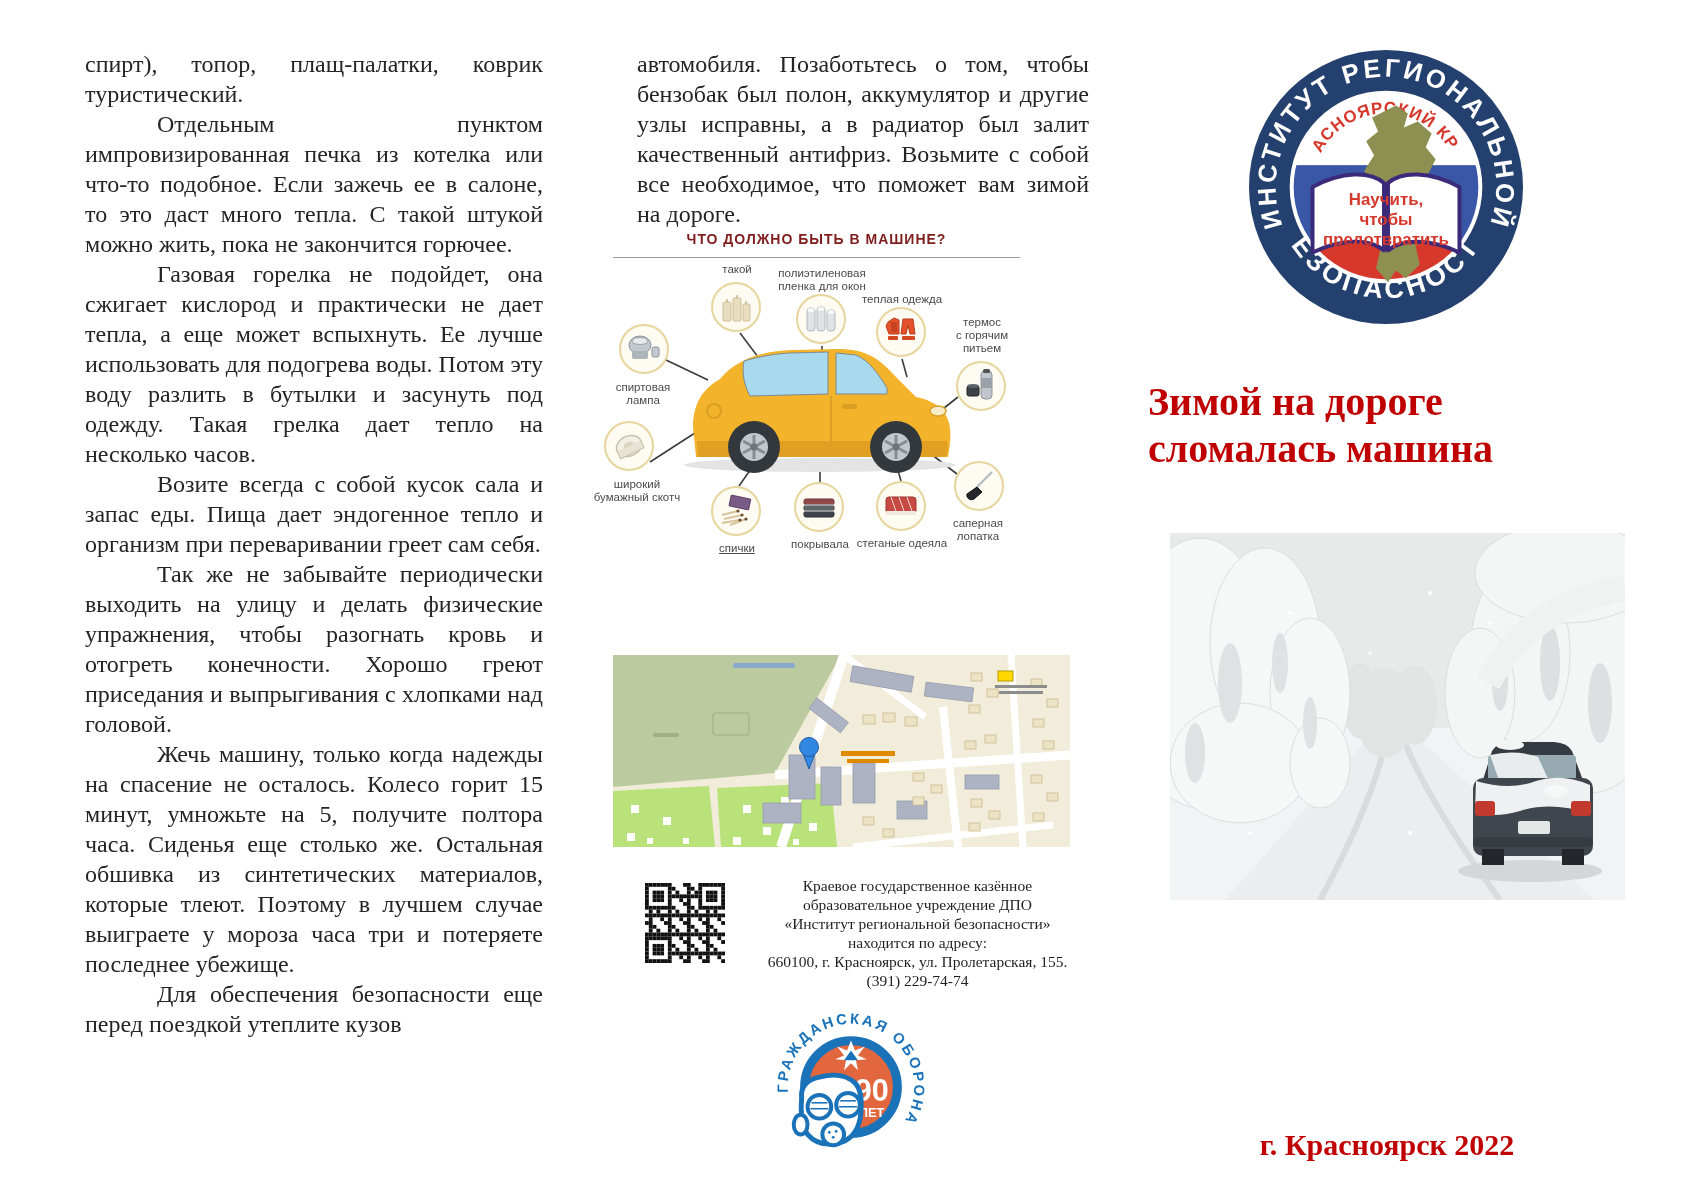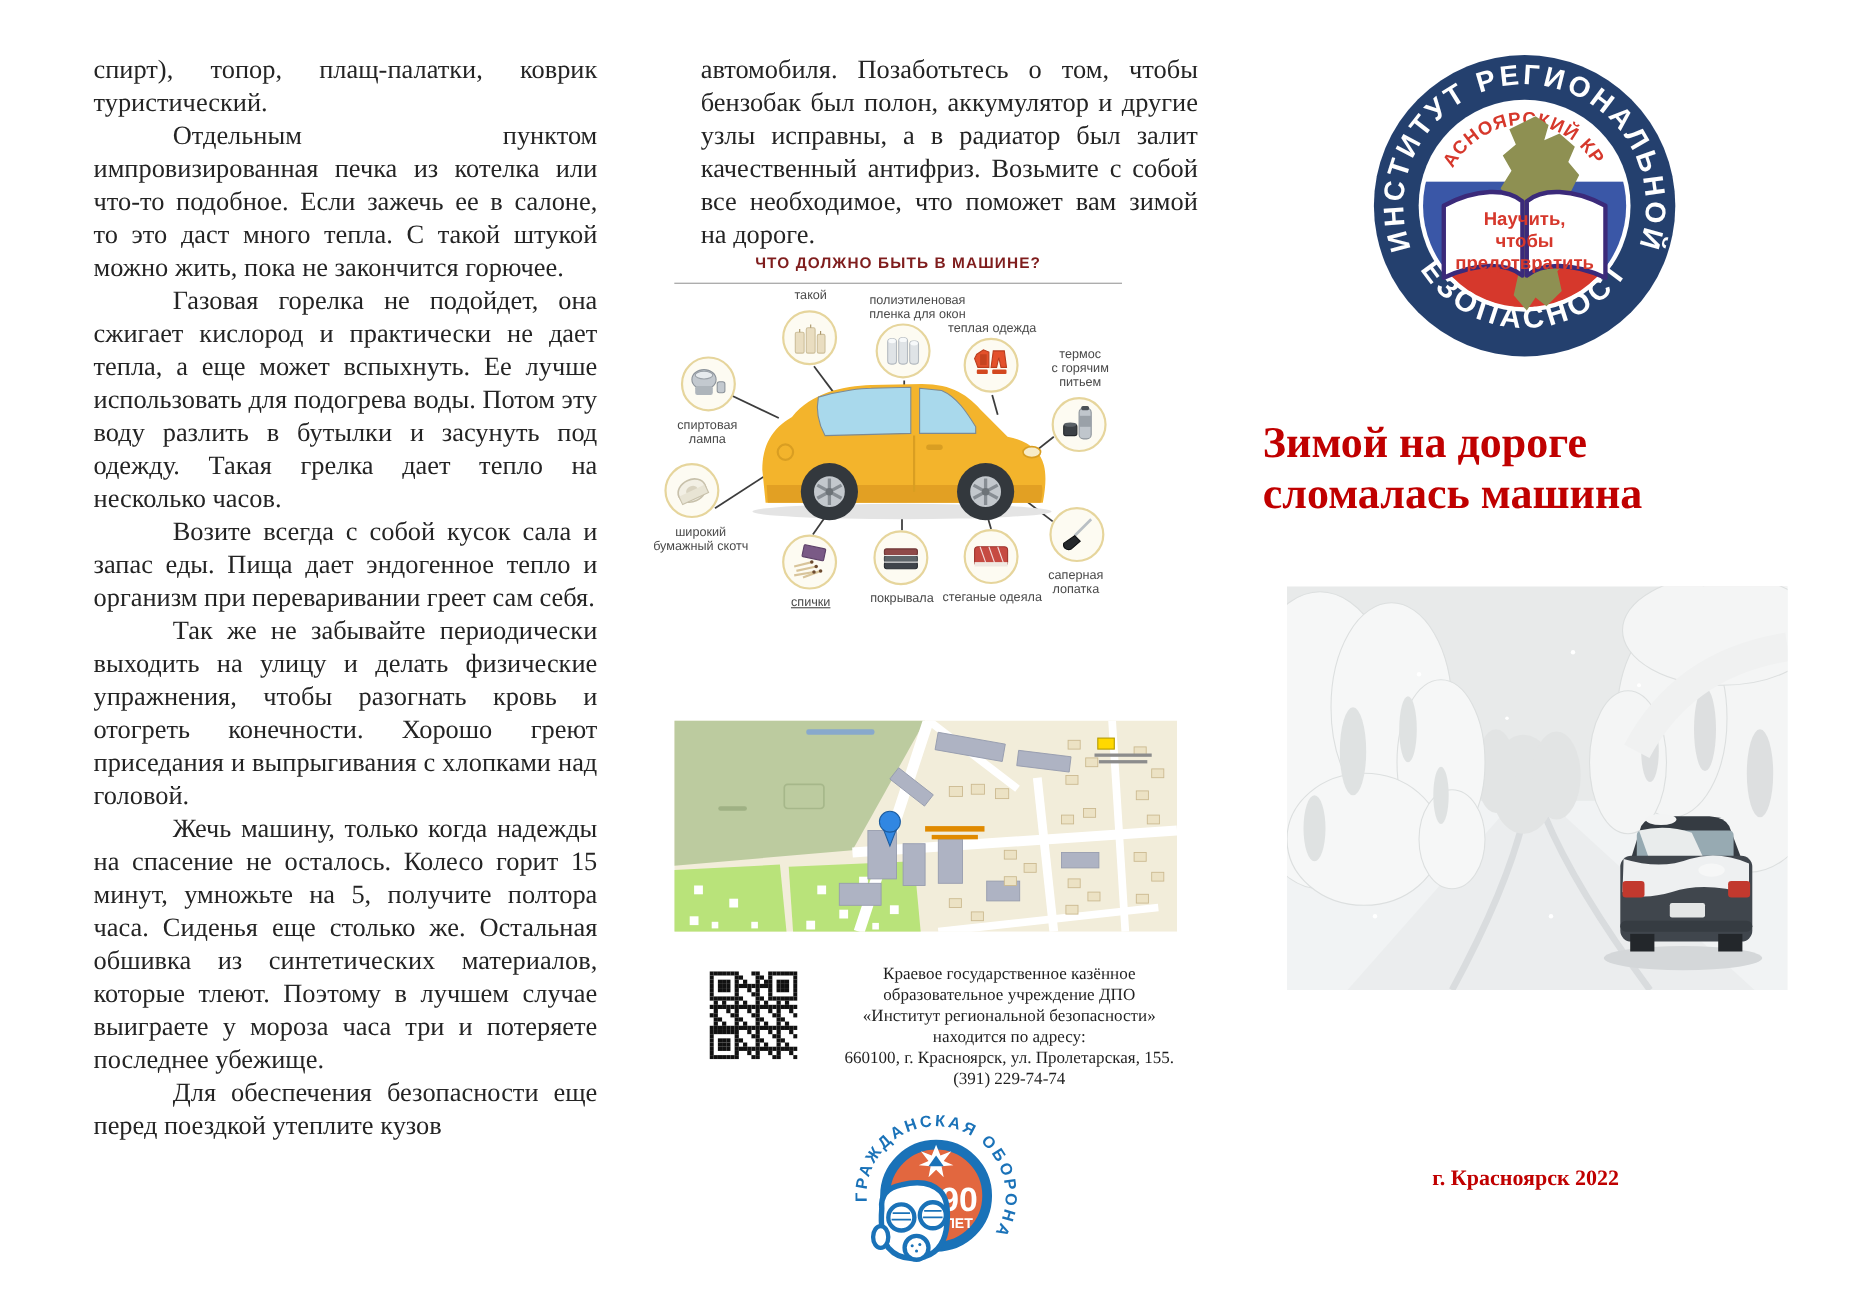--- a/index.html
+++ b/index.html
@@ -40,22 +40,22 @@
     position:absolute;left:745px;top:876px;width:345px;text-align:center;
     font-size:15.5px;line-height:19px;color:#1f1f1f;
   }
   .qr-box{position:absolute;left:645px;top:883px;width:80px;height:80px;}
   
   .title{
     position:absolute;left:1148px;top:378px;width:478px;
     color:#c00000;font-weight:bold;font-size:40px;line-height:47px;
   }
   .footer-line{
-    position:absolute;left:1148px;top:1060px;width:478px;text-align:center;
-    color:#c00000;font-weight:bold;font-size:20px;
+    position:absolute;left:1148px;top:1128px;width:478px;text-align:center;
+    color:#c00000;font-weight:bold;font-size:30px;
   }
   svg{display:block;}
   .svgtext-sans{font-family:"Liberation Sans",sans-serif;}
 </style>
 </head>
 <body>
 
 <div class="abs" style="left:0;top:0;width:1683px;height:1190px;">
 
   <div class="textcol" style="left:85px;top:49px;width:458px;">
@@ -231,21 +231,21 @@
         </svg>
     </div>
     <div class="bubble" style="left:364px;top:206px;">
       <svg width="36" height="36" viewBox="0 0 36 36">
           <line x1="31" y1="4" x2="16" y2="19" stroke="#b9bfc4" stroke-width="2.4"></line>
           <path d="M16,19 L21,24 L13,31 C9,33 5,30 6,26 Z" fill="#25282b" stroke="#0f1113" stroke-width="1"></path>
         </svg>
     </div>
 
     <div class="item-label" style="left:147px;top:8px;">такой</div>
-    <div class="item-label" style="left:244px;top:12px;">полиэтиленовая
+    <div class="item-label" style="left:232px;top:12px;">полиэтиленовая
 пленка для окон</div>
     <div class="item-label" style="left:312px;top:38px;">теплая одежда</div>
     <div class="item-label" style="left:392px;top:61px;">термос
 с горячим
 питьем</div>
     <div class="item-label" style="left:53px;top:126px;">спиртовая
 лампа</div>
     <div class="item-label" style="left:47px;top:223px;">широкий
 бумажный скотч</div>
     <div class="item-label" style="left:147px;top:287px;text-decoration:underline;">спички</div>

